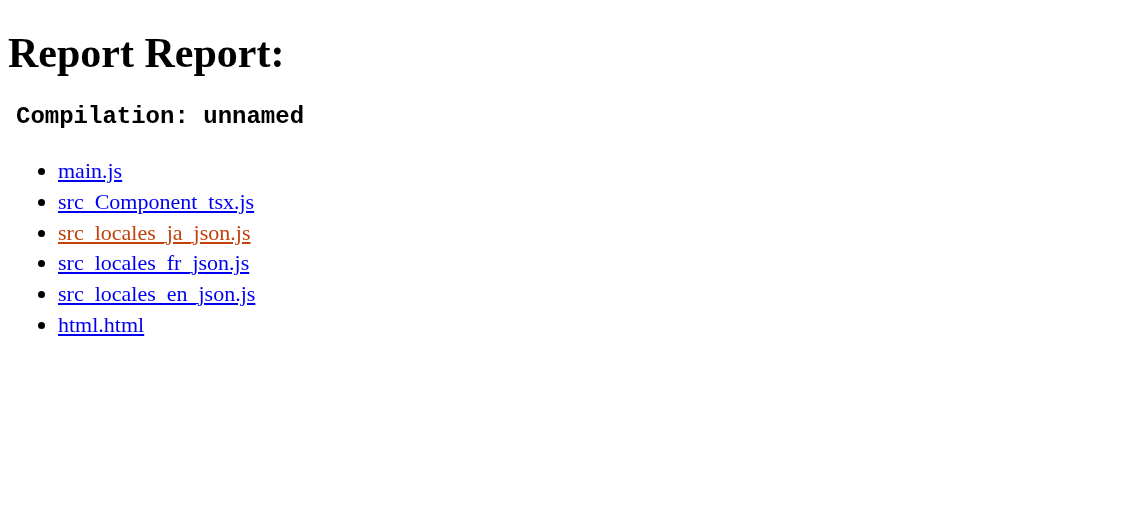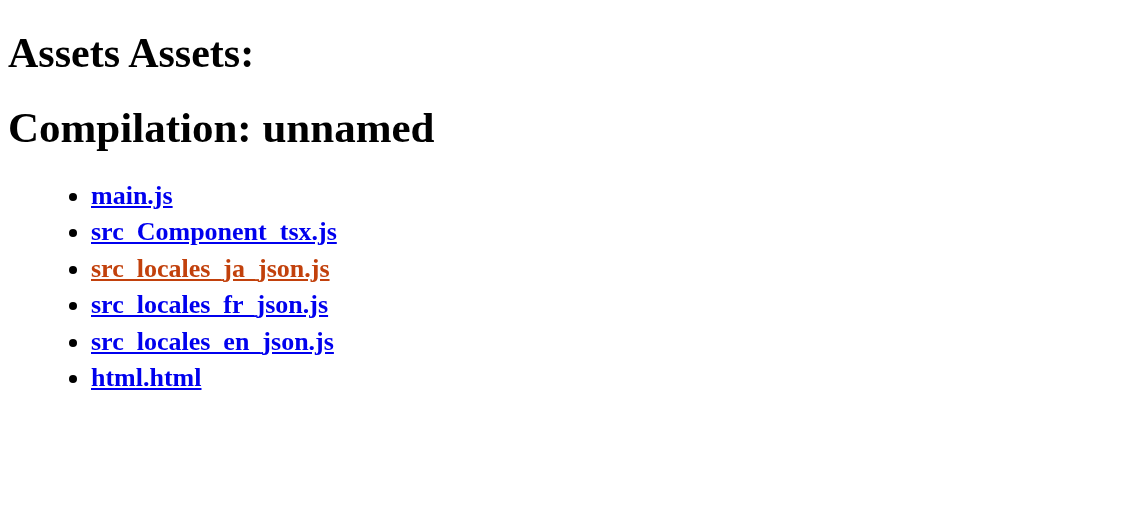--- a/index.html
+++ b/index.html
@@ -8,47 +8,47 @@
       padding: 0;
       background: #ffffff;
       color: #000000;
     }
     h1 {
       font-size: 42px;
       font-weight: bold;
       margin: 21px 0;
     }
     h2 {
-      font-size: 43px;
+      font-size: 24px;
       font-weight: bold;
-      margin: 26px 0;
+      margin: 26px 8px;
+      font-family: Liberation Mono, monospace;
     }
     ul {
       margin: 22px 0;
       padding-left: 50px;
     }
     li {
-      font-size: 26px;
-      font-weight: bold;
+      font-size: 22px;
+      font-weight: normal;
       line-height: 1.4;
       list-style-type: disc;
-      margin-left: 33px;
     }
     a {
       color: #0000EE;
       text-decoration: underline;
     }
     a.visited {
       color: #c2410c;
     }
   </style>
 </head>
 <body>
 
-<h1>Assets Assets:</h1>
+<h1>Report Report:</h1>
 <h2>Compilation: unnamed</h2>
 <ul id="assets-list">
     <li><a href="#">main.js</a></li>
     <li><a href="#">src_Component_tsx.js</a></li>
     <li><a href="#" class="visited">src_locales_ja_json.js</a></li>
     <li><a href="#">src_locales_fr_json.js</a></li>
     <li><a href="#">src_locales_en_json.js</a></li>
     <li><a href="#">html.html</a></li>
   </ul>
 

